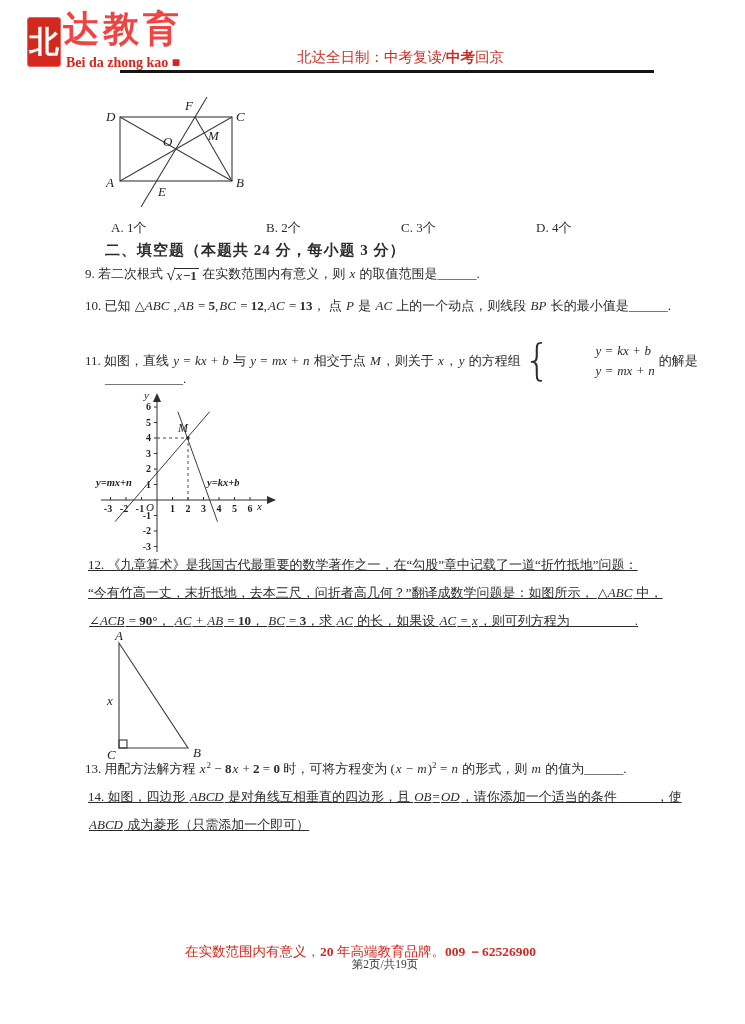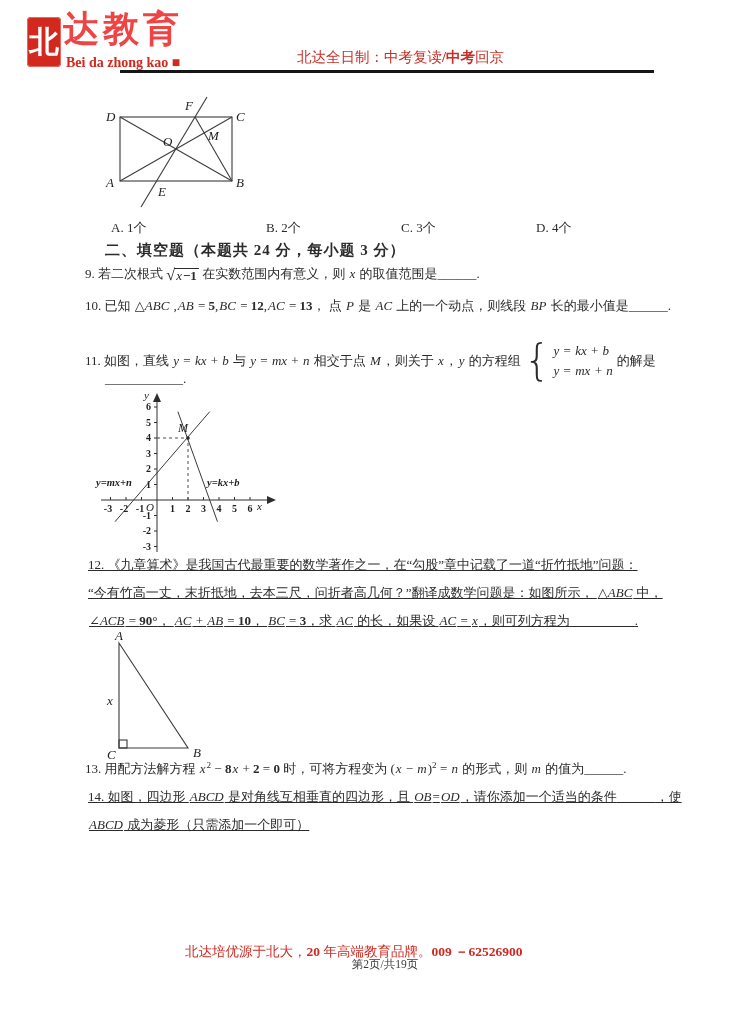--- a/index.html
+++ b/index.html
@@ -43,21 +43,21 @@
   .seg-blank{letter-spacing:0;}
   sup.seg-sup{font-size:0.7em;line-height:0;}
   .sqrt{display:inline-flex;align-items:flex-start;vertical-align:-2px;}
   .sqrt-sign{font-size:1.25em;line-height:0.95;font-weight:bold;margin-right:-1px;}
   .sqrt-c{border-top:1.5px solid #2b2b2b;padding:0 2px 0 1px;line-height:1.15;}
   
   .q11-line{position:absolute;left:85px;top:336px;height:50px;display:flex;align-items:center;white-space:nowrap;}
   .cases{display:inline-flex;align-items:center;margin:0 3px;}
   .cases-brace{font-family:"DejaVu Sans",sans-serif;font-size:42px;font-weight:200;line-height:0.85;color:#2b2b2b;}
   .cases-rows{display:inline-flex;flex-direction:column;row-gap:4px;margin-left:2px;}
-  .cases-row{white-space:nowrap;}
+  .cases-row{white-space:nowrap;margin-left:42px;}
   
   .footer-red{position:absolute;left:185px;top:943px;font-size:13.5px;color:#cc2a22;white-space:nowrap;}
   .footer-red .seg-t{color:#cc2a22;}
   .footer-page{position:absolute;left:0;top:957px;width:770px;text-align:center;font-size:11.5px;color:#3a3a3a;}
 </style>
 </head>
 <body>
 
 <div class="page">
 
@@ -186,16 +186,16 @@
     <rect class="fig-line" x="24" y="110" width="8" height="8"></rect>
     <text class="fig-label" x="20" y="10">A</text>
     <text class="fig-label" x="12" y="129">C</text>
     <text class="fig-label" x="98" y="127">B</text>
     <text class="fig-label" x="12" y="75">x</text>
   </svg>
 
   <div class="tblock" style="top:760px"><span class="seg-t">13. 用配方法解方程 </span><span class="seg-m">x</span><sup class="seg-sup">2</sup><span class="seg-t"> − </span><span class="seg-n">8</span><span class="seg-m">x</span><span class="seg-t"> + </span><span class="seg-n">2</span><span class="seg-t"> = </span><span class="seg-n">0</span><span class="seg-t"> 时，可将方程变为 (</span><span class="seg-m">x</span><span class="seg-t"> − </span><span class="seg-m">m</span><span class="seg-t">)</span><sup class="seg-sup">2</sup><span class="seg-t"> = </span><span class="seg-m">n</span><span class="seg-t"> 的形式，则 </span><span class="seg-m">m</span><span class="seg-t"> 的值为</span><span class="seg-blank">______</span><span class="seg-t">.</span></div>
   <div class="wrapblock" style="top:783px"><span class="seg-t">14. 如图，四边形 </span><span class="seg-m">ABCD</span><span class="seg-t"> 是对角线互相垂直的四边形，且 </span><span class="seg-m">OB</span><span class="seg-t">=</span><span class="seg-m">OD</span><span class="seg-t">，请你添加一个适当的条件</span><span class="seg-blank">______</span><span class="seg-t">，使</span><br><span class="seg-m">ABCD</span><span class="seg-t"> 成为菱形（只需添加一个即可）</span></div>
 
-  <div class="footer-red"><span class="seg-t">北达培优源于北大，</span><span class="seg-n">20</span><span class="seg-t"> 年高端教育品牌。</span><span class="seg-n">009 －62526900</span></div>
+  <div class="footer-red"><span class="seg-t">在实数范围内有意义，</span><span class="seg-n">20</span><span class="seg-t"> 年高端教育品牌。</span><span class="seg-n">009 －62526900</span></div>
   <div class="footer-page">第2页/共19页</div>
 
 </div>
 
 </body></html>

